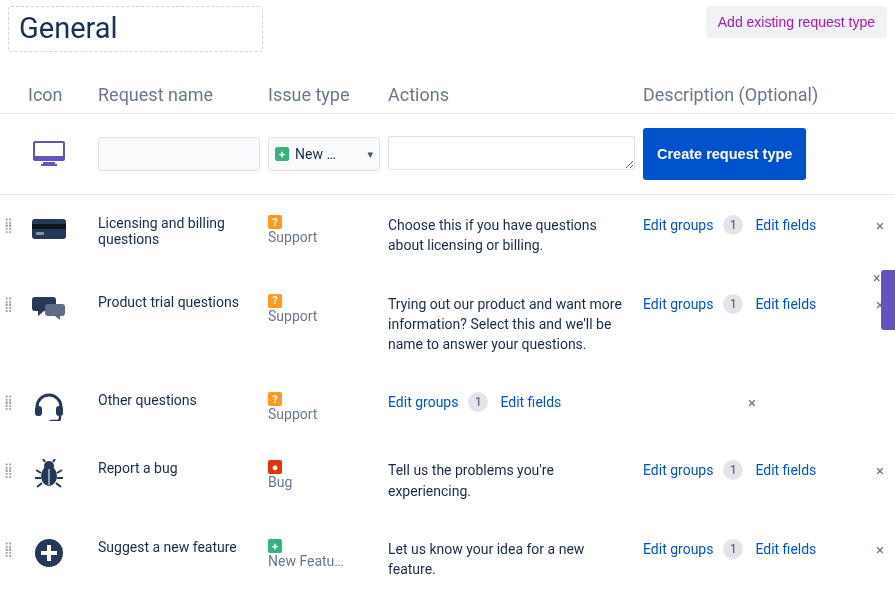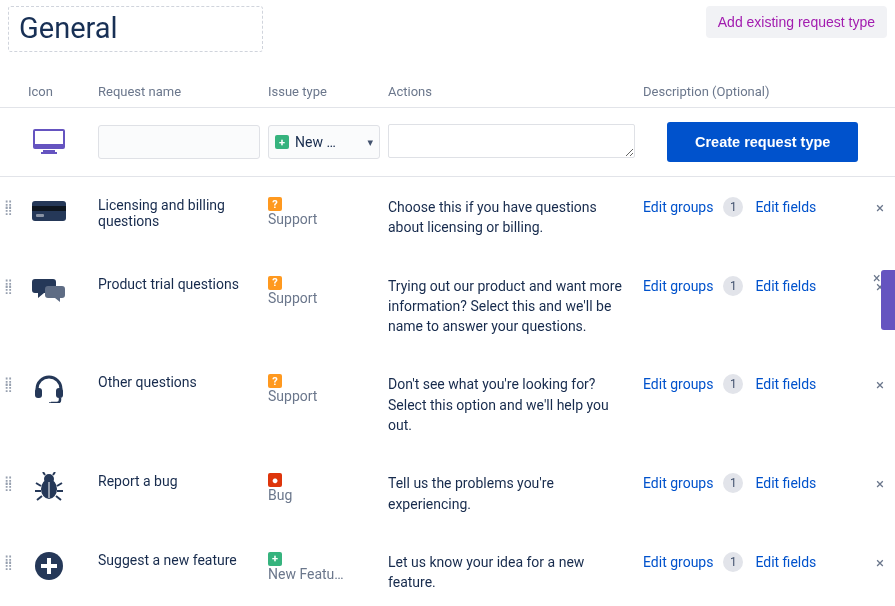--- a/index.html
+++ b/index.html
@@ -34,21 +34,21 @@
     font-size: 14px;
     color: #a21caf;
     cursor: pointer;
   }
   .header-row {
     display: grid;
     grid-template-columns: 24px 70px 170px 120px 255px 1fr;
     align-items: center;
     padding: 28px 0 8px 0;
     border-bottom: 1px solid #e2e4e9;
-    font-size: 13px;
+    font-size: 18px;
     color: #6B778C;
   }
   .header-row > div { padding: 0 4px; }
   .input-row {
     display: grid;
     grid-template-columns: 24px 70px 170px 120px 255px 1fr;
     align-items: center;
     padding: 14px 0 14px 0;
     border-bottom: 1px solid #e2e4e9;
   }
@@ -101,21 +101,21 @@
   .type-icon.green { background:#36B37E; }
   .type-icon.orange { background:#FF991F; }
   .type-icon.red { background:#DE350B; }
   .muted-type { color:#6B778C; }
   .desc-input {
     width: 100%; height: 34px; border:1px solid #dfe1e6; background:#fff;
     resize: both; overflow:auto; border-radius:2px; padding:4px;
   }
   .create-btn {
     background:#0052CC; color:#fff; border:none; border-radius:3px;
-    height:40px; padding:0 28px; font-size:14.5px; font-weight:600; cursor:pointer;margin-left:24px;
+    height:52px; padding:0 14px; font-size:14.5px; font-weight:600; cursor:pointer;
   }
   .req-name { color:#172B4D; }
   .desc-text { color:#172B4D; line-height:1.45; padding-right:12px; }
   .actions-cell { display:flex; flex-direction:row; gap:12px; }
   .action-line { display:flex; align-items:center; gap:10px; }
   .link { color:#0052CC; cursor:pointer; }
   .badge {
     background:#e2e4ea; color:#42526E; border-radius:10px; min-width:20px; height:20px;
     display:inline-flex; align-items:center; justify-content:center; font-size:12px; padding:0 6px;
   }
@@ -238,21 +238,20 @@
               <path d="M27 25v2a3 3 0 01-3 3h-6" fill="none" stroke="#253858" stroke-width="2.5"></path>
               <circle cx="17" cy="30" r="1" fill="#253858"></circle>
             </svg>
           </span>
         </div>
     <div class="cell req-name">Other questions</div>
     <div class="cell">
       <span class="type-icon orange">?</span>
       <span class="muted-type"> Support</span>
     </div>
-    <div class="cell desc-text">Don't see what you're looking for? Select this option and we'll help you out.</div>
     <div class="cell actions-cell">
       <div class="action-line">
         <span class="link">Edit groups</span>
         <span class="badge">1</span>
       </div>
       <div class="action-line">
         <span class="link">Edit fields</span>
       </div>
     </div>
     <div class="cell close-x">×</div>

